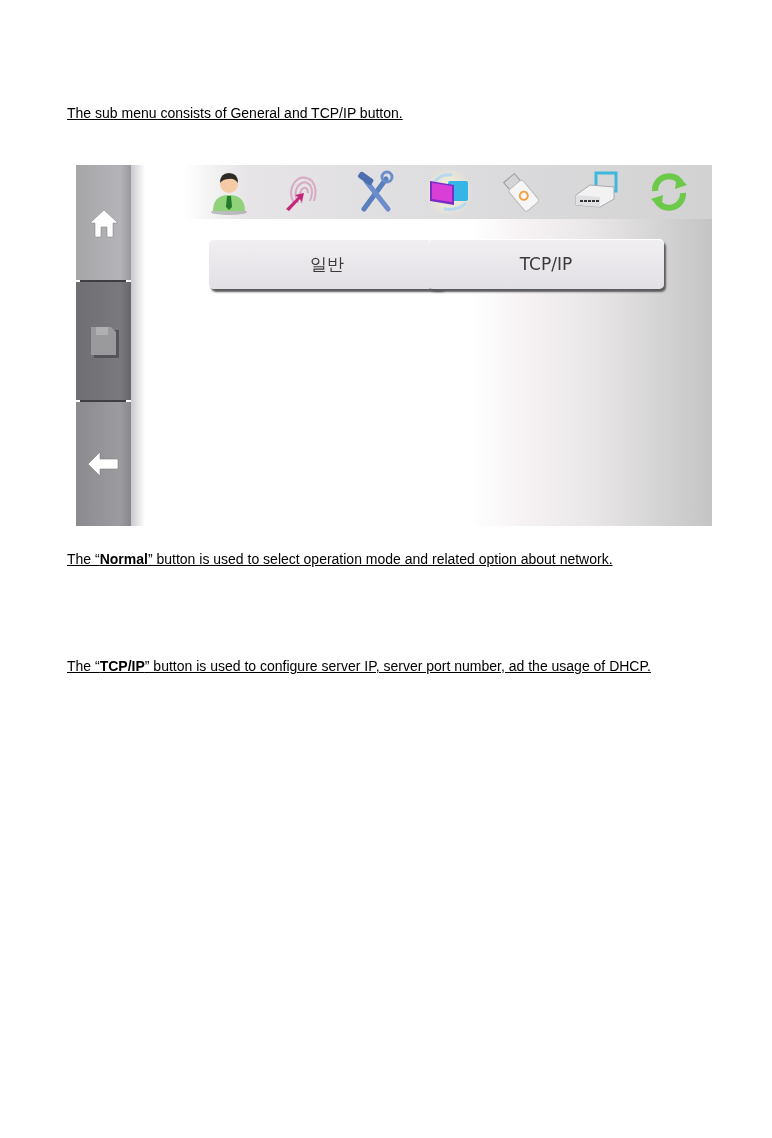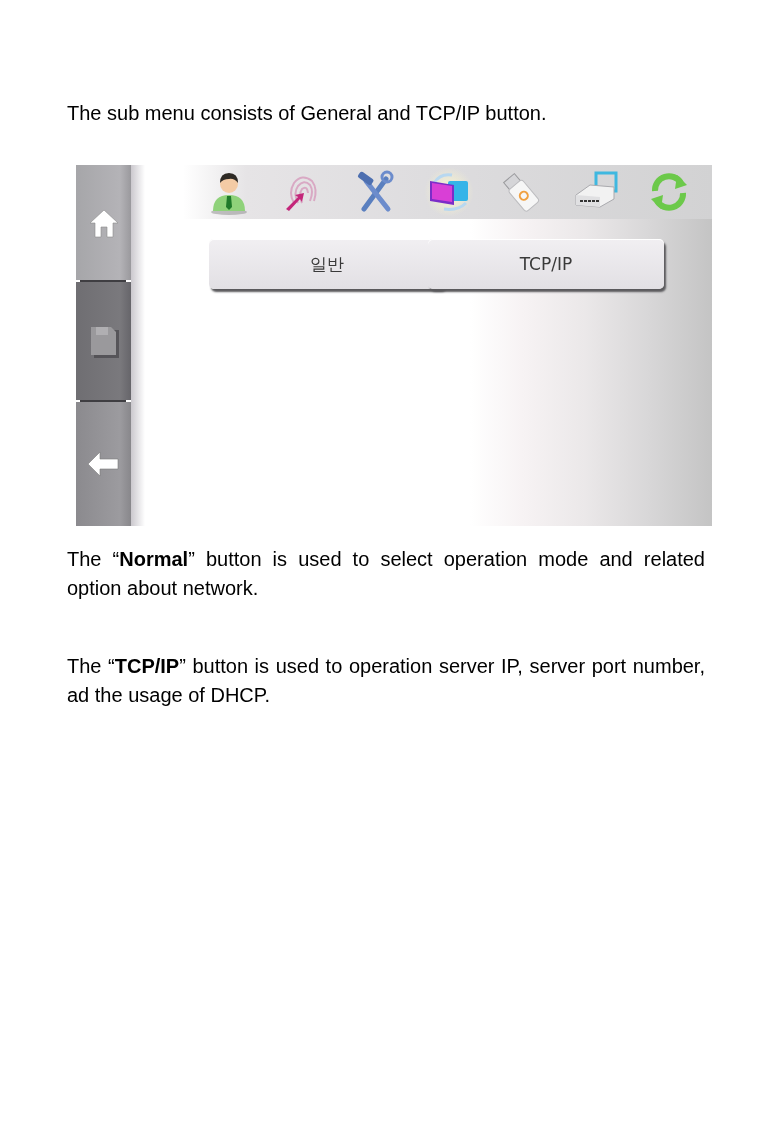--- a/index.html
+++ b/index.html
@@ -1,19 +1,19 @@
 <!DOCTYPE html>
 <html><head>
   <meta charset="utf-8">
   <style>
     html, body { margin: 0; padding: 0; background: #ffffff; }
     body { width: 772px; height: 1138px; position: relative; overflow: hidden;
            font-family: "Liberation Sans", sans-serif; color: #000; }
-    .para { position: absolute; left: 67px; width: 638px; font-size: 20px; line-height: 29px;
-            text-align: justify; text-align-last: left; margin: 0; }
+    .para { position: absolute; left: 67px; width: 638px; font-size: 14px; line-height: 29px;
+            text-align: justify; text-align-last: left; margin: 0; text-decoration: underline; }
     #p-intro { top: 99px; }
     #p-normal { top: 545px; }
     #p-tcpip { top: 652px; }
     .para b { font-weight: bold; }
 
     
     .panel { position: absolute; left: 76px; top: 165px; width: 636px; height: 361px;
              background: linear-gradient(to right, #ffffff 0%, #ffffff 62%, #f7f3f4 70%, #ebe8e9 80%, #d8d7d8 90%, #c4c4c4 100%);
              overflow: hidden; }
     .sidebar { position: absolute; left: 0; top: 0; width: 55px; height: 361px; }
@@ -140,13 +140,13 @@
       </svg>
     </div>
   </div>
 
   <div class="subbtn" id="btn-general">일반</div>
   <div class="subbtn" id="btn-tcpip">TCP/IP</div>
 </div>
 
 <p class="para" id="p-normal"><span>The “</span><b>Normal</b><span>” button is used to select operation mode and related option about network.</span></p>
 
-<p class="para" id="p-tcpip"><span>The “</span><b>TCP/IP</b><span>” button is used to operation server IP, server port number, ad the usage of DHCP.</span></p>
+<p class="para" id="p-tcpip"><span>The “</span><b>TCP/IP</b><span>” button is used to configure server IP, server port number, ad the usage of DHCP.</span></p>
 
 </body></html>

